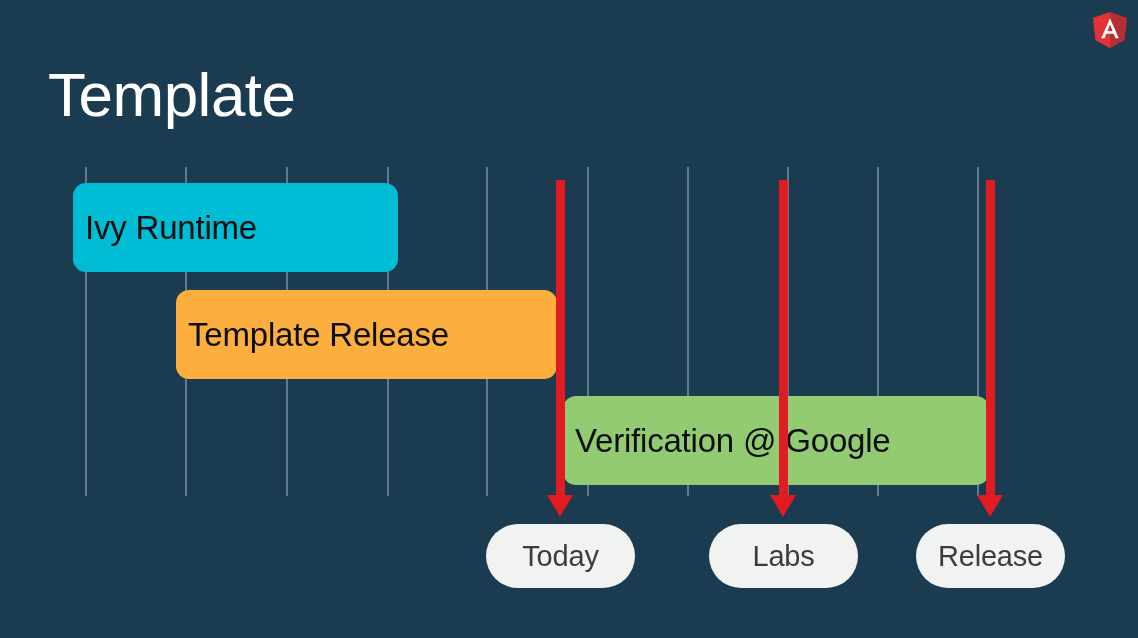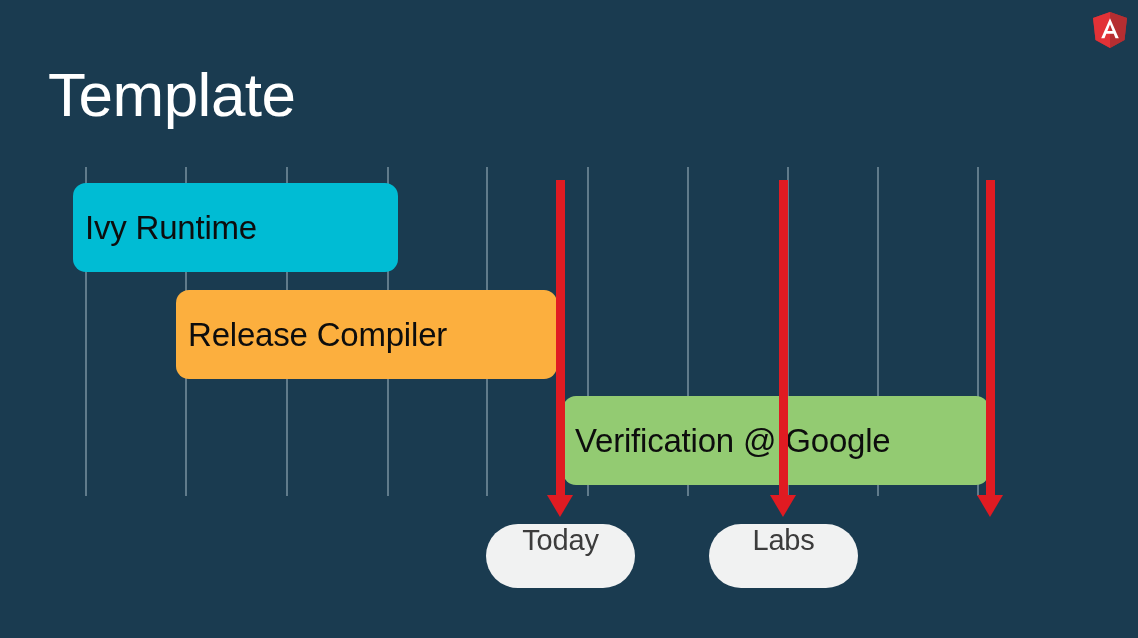--- a/index.html
+++ b/index.html
@@ -94,20 +94,21 @@
     border-top: 22px solid #e01b22;
   }
 
   
   .pill {
     position: absolute;
     height: 64px;
     border-radius: 32px;
     background: #f1f2f2;
     display: flex;
+    align-items: center;
     justify-content: center;
     box-sizing: border-box;
   }
   .pill-label {
     font-size: 29px;
     font-weight: 400;
     color: #3c3c3c;
     letter-spacing: -0.2px;
     white-space: nowrap;
   }
@@ -139,21 +140,21 @@
     <div class="gridline" style="left:687px"></div>
     <div class="gridline" style="left:787px"></div>
     <div class="gridline" style="left:877px"></div>
     <div class="gridline" style="left:977px"></div>
 
     <div class="bar" style="left:73px; top:183px; width:325px; height:89px; background:#00bcd4;">
       <span class="bar-label">Ivy Runtime</span>
     </div>
 
     <div class="bar" style="left:176px; top:290px; width:381px; height:89px; background:#fcaf3e;">
-      <span class="bar-label">Release Compiler</span>
+      <span class="bar-label">Template Release</span>
     </div>
 
     <div class="bar" style="left:563px; top:396px; width:426px; height:89px; background:#93cb72;">
       <span class="bar-label">Verification @ Google</span>
     </div>
 
     <div class="arrow" style="left:556px; top:180px;">
       <div class="arrow-shaft" style="height:315px;"></div>
       <div class="arrow-head" style="top:315px;"></div>
     </div>
@@ -171,14 +172,17 @@
   </div>
 
   <div class="pill" style="left:486px; top:524px; width:149px;">
     <span class="pill-label">Today</span>
   </div>
 
   <div class="pill" style="left:709px; top:524px; width:149px;">
     <span class="pill-label">Labs</span>
   </div>
 
+  <div class="pill" style="left:916px; top:524px; width:149px;">
+    <span class="pill-label">Release</span>
+  </div>
 
 </div>
 
 </body></html>

